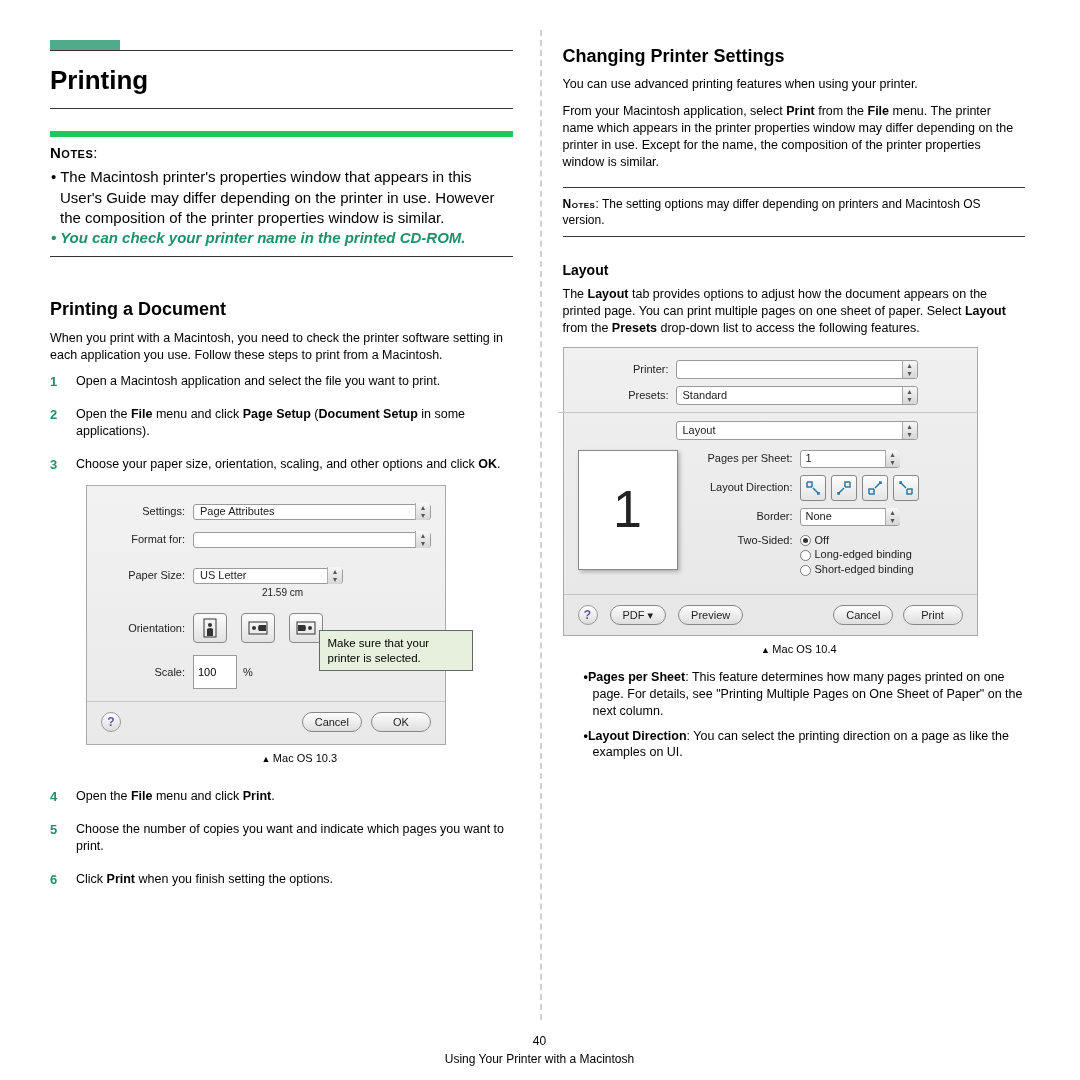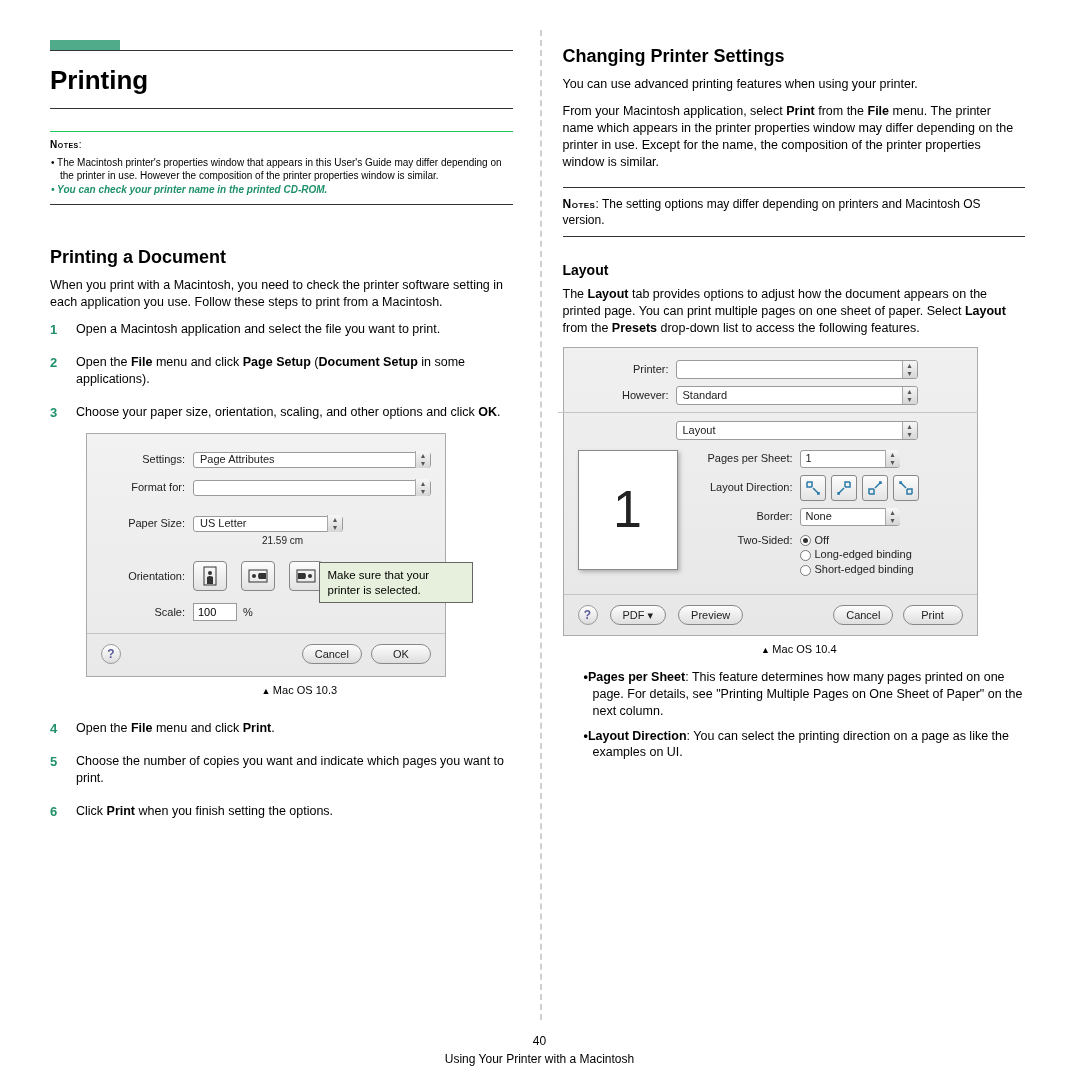--- a/index.html
+++ b/index.html
@@ -45,24 +45,24 @@
   }
   .h1 {
     font-size: 26px;
     font-weight: bold;
     padding: 6px 0 10px 0;
     border-bottom: 1px solid #333;
   }
   .notes-box {
     margin-top: 22px;
     padding-top: 6px;
-    border-top: 1px solid #22c55e;
+    border-top: 6px solid #22c55e;
     border-bottom: 1px solid #333;
     padding-bottom: 8px;
-    font-size: 10px;
+    font-size: 15px;
   }
   .notes-label { font-weight: bold; font-variant: small-caps; letter-spacing: 0.5px; }
   .notes-box ul { list-style: none; margin-top: 4px; }
   .notes-box li { padding-left: 10px; text-indent: -9px; }
   .notes-box li::before { content: "• "; }
   .notes-highlight { color: #1f9168; font-style: italic; font-weight: bold; }
   .h2 {
     font-size: 18px;
     font-weight: bold;
     margin-top: 40px;
@@ -135,21 +135,21 @@
     background: linear-gradient(#fcfcfc,#e2e2e2);
     display: flex; align-items: center; justify-content: center;
     font-size: 14px;
   }
   .orient-btn svg { display:block; }
   .scale-input {
     width: 44px; height: 18px;
     border: 1px solid #9a9a9a;
     background: #fff;
     font-size: 11px;
-    padding: 0 4px;
+    padding: 16px 4px;
   }
   .dlg-sep { border-top: 1px solid #c4c4c4; margin: 10px -14px 10px -14px; }
   .dlg-bottom { display: flex; align-items: center; justify-content: space-between; }
   .help-circle {
     width: 20px; height: 20px; border-radius: 50%;
     border: 1px solid #9a9a9a;
     background: linear-gradient(#fff,#dcdcdc);
     text-align: center; line-height: 18px;
     font-weight: bold; color: #5a5a9a; font-size: 12px;
   }
@@ -363,21 +363,21 @@
     <div class="dialog2">
       <div class="d2-top">
         <div class="d2-row">
           <div style="width:58px; text-align:right; padding-right:7px;">Printer:</div>
           <div class="d2-select">
               <span></span>
               <span class="dlg-arrows">▴<br>▾</span>
             </div>
         </div>
         <div class="d2-row">
-          <div style="width:58px; text-align:right; padding-right:7px;">However:</div>
+          <div style="width:58px; text-align:right; padding-right:7px;">Presets:</div>
           <div class="d2-select">
               <span>Standard</span>
               <span class="dlg-arrows">▴<br>▾</span>
             </div>
         </div>
         <div style="border-top:1px solid #c4c4c4; margin:4px -60px 8px -60px;"></div>
         <div class="d2-row">
           <div style="width:58px;"></div>
           <div class="d2-select">
               <span>Layout</span>

